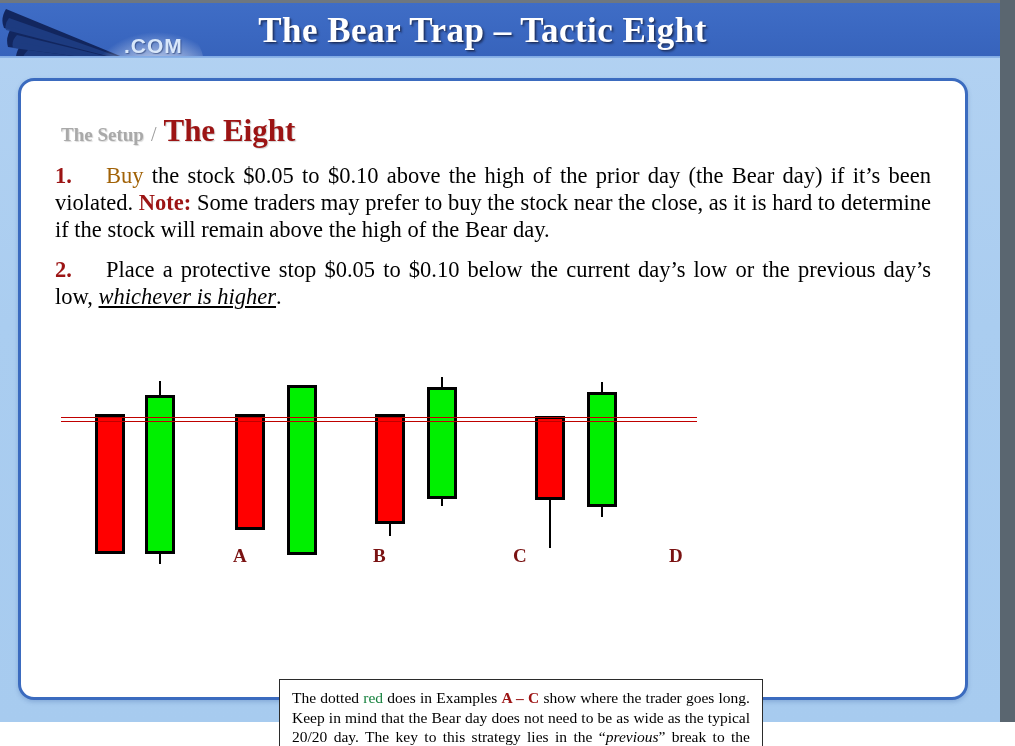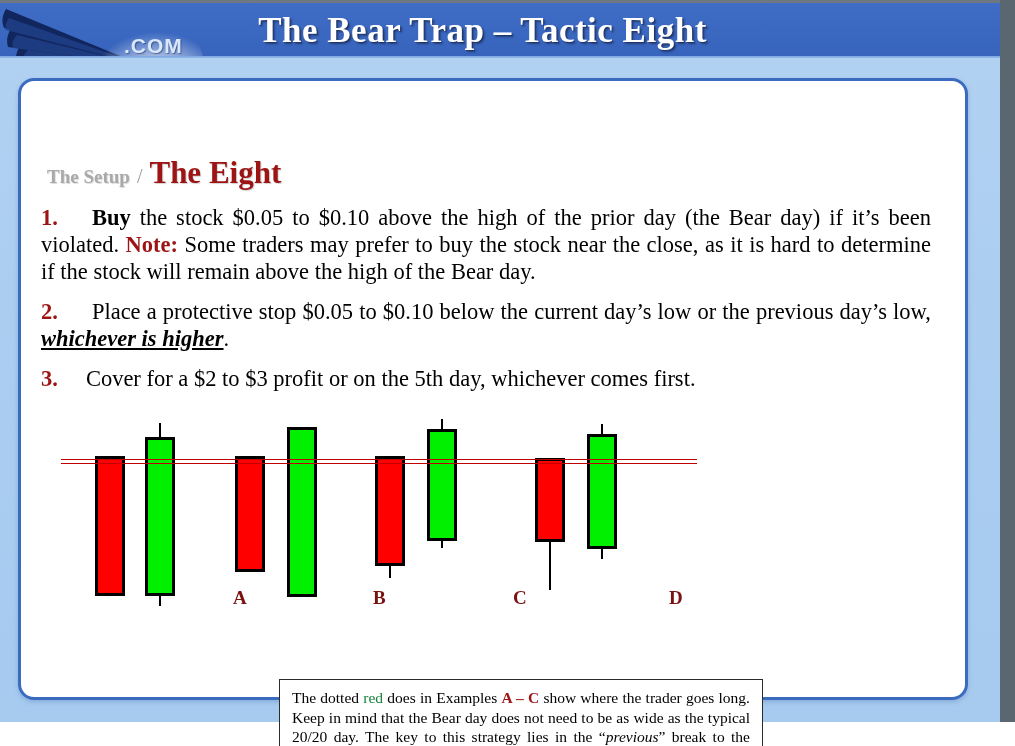--- a/index.html
+++ b/index.html
@@ -67,21 +67,21 @@
   
   .card{
     position:absolute;left:18px;top:78px;width:950px;height:622px;
     background:#ffffff;
     border:3px solid #3b6bbf;
     border-radius:16px;
     box-sizing:border-box;
     box-shadow:0 2px 4px rgba(40,80,150,0.25);
   }
   .card-inner{
-    position:absolute;left:0;top:0;right:0;bottom:0;padding:24px 26px 0 12px;margin-top:42px;
+    position:absolute;left:0;top:0;right:0;bottom:0;padding:24px 26px 0 26px;
   }
   
   .headline{
     display:flex;align-items:baseline;margin:8px 0 2px 14px;
   }
   .headline .setup{
     color:#a9a9a9;font-weight:bold;font-size:19px;
     font-family:"Liberation Serif", serif;
     text-shadow:1px 1px 1px rgba(0,0,0,0.15);
   }
@@ -96,23 +96,23 @@
   
   .para{
     font-family:"Liberation Serif", serif;
     font-size:22.5px;line-height:27px;color:#000000;
     text-align:justify;margin:13px 8px 0 8px;
   }
   .para.last{ text-align:left; }
   .num{ color:#9c1414;font-weight:bold; }
   .gap{ display:inline-block;width:34px; }
   .gap-sm{ display:inline-block;width:28px; }
-  .buy{ color:#000000;font-weight:bold; }
+  .buy{ color:#a16207;font-weight:normal; }
   .note{ color:#9c1414;font-weight:bold; }
-  .whichever{ font-weight:bold;font-style:italic;text-decoration:underline; }
+  .whichever{ font-weight:normal;font-style:italic;text-decoration:underline; }
   
   .chart{
     position:absolute;left:26px;top:300px;width:900px;height:200px;
   }
   .grp-label{
     position:absolute;color:#7a1212;font-weight:bold;font-size:19px;
     font-family:"Liberation Serif", serif;
   }
   .candle-body{ position:absolute;border:3px solid #000000;box-sizing:border-box; }
   .red{ background:#ff0000; }
@@ -188,23 +188,20 @@
       </div>
 
       <div class="para">
         <span class="num">1.</span><span class="gap"></span><span class="buy">Buy</span><span> the stock $0.05 to $0.10 above the high of the prior day (the Bear day) if it’s been violated. </span><span class="note">Note:</span><span> Some traders may prefer to buy the stock near the close, as it is hard to determine if the stock will remain above the high of the Bear day.</span>
       </div>
 
       <div class="para">
         <span class="num">2.</span><span class="gap"></span><span>Place a protective stop $0.05 to $0.10 below the current day’s low or the previous day’s low, </span><span class="whichever">whichever is higher</span><span>.</span>
       </div>
 
-      <div class="para last">
-        <span class="num">3.</span><span class="gap-sm"></span><span>Cover for a $2 to $3 profit or on the 5th day, whichever comes first.</span>
-      </div>
 
       <div class="chart" id="chart">
           <div class="candle-body red" style="left: 48px; top: 33px; width: 30px; height: 140px; background: rgb(255, 0, 0); border-color: rgb(0, 0, 0);"></div>
           <div class="wick" style="left: 112px; top: 0px; height: 14px; background: rgb(0, 0, 0);"></div>
           <div class="wick" style="left: 112px; top: 173px; height: 10px; background: rgb(0, 0, 0);"></div>
           <div class="candle-body green" style="left: 98px; top: 14px; width: 30px; height: 159px; background: rgb(0, 240, 0); border-color: rgb(0, 0, 0);"></div>
           <div class="trigger-line" style="left: 14px; top: 36px; width: 195px; background: rgb(192, 0, 0);"></div>
           <div class="trigger-line" style="left: 14px; top: 40px; width: 195px; background: rgb(192, 0, 0);"></div>
           <div class="grp-label" style="left: 186px; top: 164px; color: rgb(122, 18, 18);">A</div>
           <div class="candle-body red" style="left: 188px; top: 33px; width: 30px; height: 116px; background: rgb(255, 0, 0); border-color: rgb(0, 0, 0);"></div>

